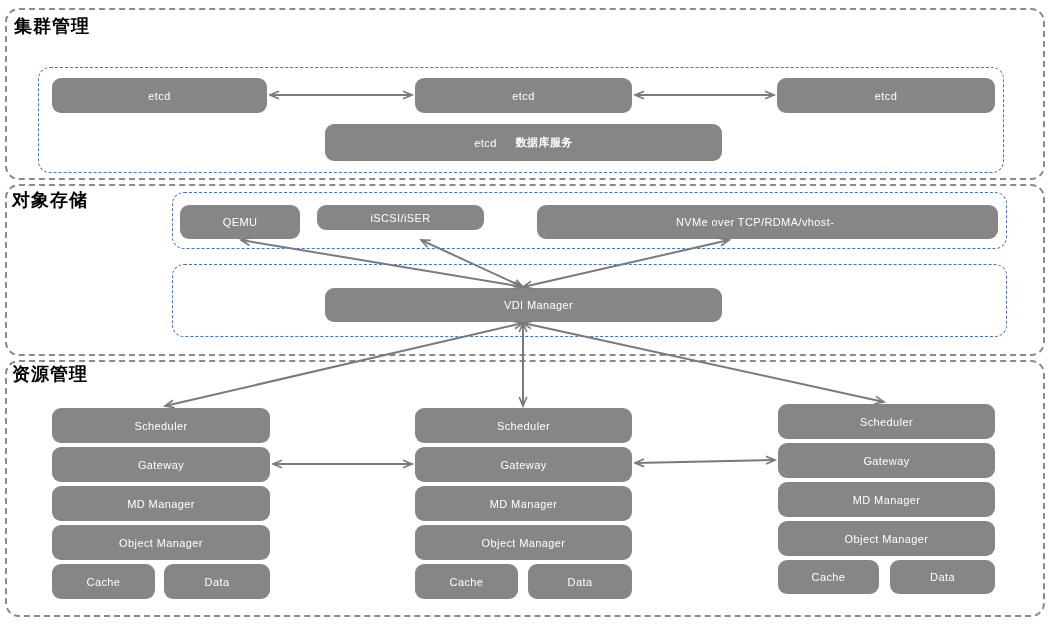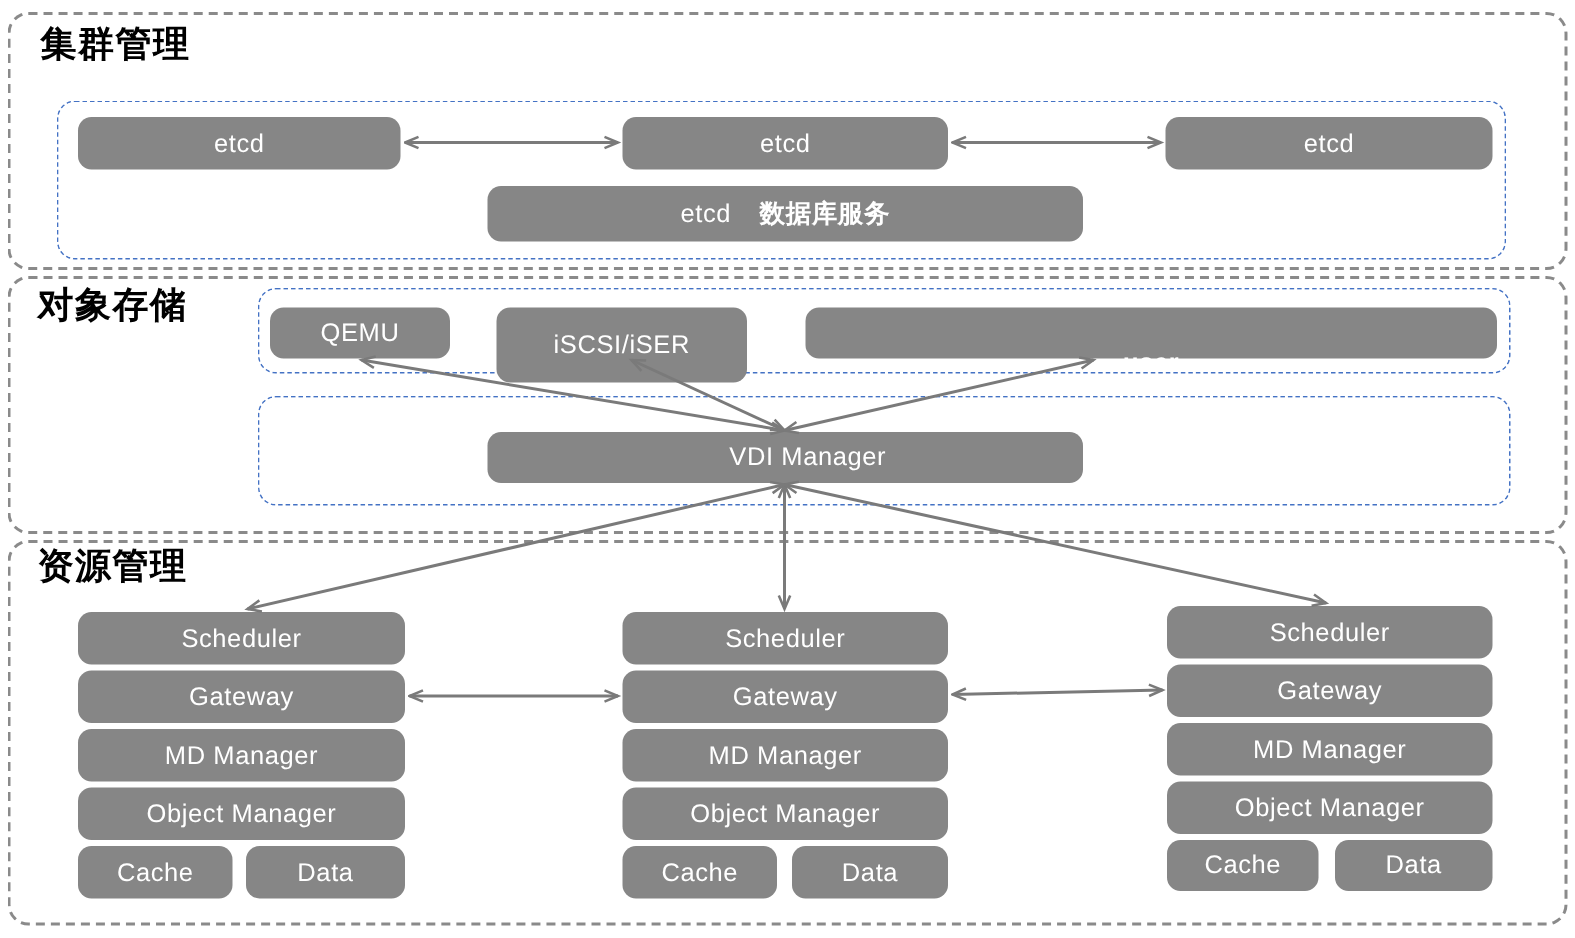--- a/index.html
+++ b/index.html
@@ -3,26 +3,26 @@
 <meta charset="utf-8">
 <style>
   * { box-sizing: border-box; margin: 0; padding: 0; }
   html, body { width: 1050px; height: 625px; background: #ffffff; }
   body { font-family: "Liberation Sans", "DejaVu Sans", sans-serif; }
   .canvas { position: relative; width: 1050px; height: 625px; background: #ffffff; overflow: hidden; }
 
   .sec  { position: absolute; border: 2px dashed var(--border-gray, #8a8a8a); border-radius: 14px; }
   .blue { position: absolute; border: 1.5px dashed var(--accent-blue, #4472c4); border-radius: 12px; }
 
-  .title { position: absolute; font-weight: 700; font-size: 24px; color: var(--title-text, #000);
-           letter-spacing: 1px; line-height: 1.2; margin-left: 13px; }
+  .title { position: absolute; font-weight: 700; font-size: 18px; color: var(--title-text, #000);
+           letter-spacing: 1px; line-height: 1.2; }
 
   .node { position: absolute; background: var(--node-fill, #868686); color: var(--node-text, #fff);
           border-radius: 9px; display: flex; align-items: center; justify-content: center;
-          font-size: 17px; letter-spacing: .4px; white-space: nowrap; }
+          font-size: 11px; letter-spacing: .4px; white-space: nowrap; }
   .node .bold { font-weight: 700; margin-top: 40px; }
   .node .cjk  { font-weight: 600; margin-left: 19px; }
 
   svg.overlay { position: absolute; left: 0; top: 0; width: 1050px; height: 625px; pointer-events: none; }
   line.conn { stroke: var(--arrow-gray, #7a7a7a); stroke-width: 2; }
 </style>
 </head>
 <body>
 
 <div class="canvas">
@@ -41,22 +41,23 @@
 
   <div class="node" style="left:52px;  top:78px; width:215px; height:35px;">etcd</div>
   <div class="node" style="left:415px; top:78px; width:217px; height:35px;">etcd</div>
   <div class="node" style="left:777px; top:78px; width:218px; height:35px;">etcd</div>
   <div class="node" style="left:325px; top:124px; width:397px; height:37px;">
     <span>etcd</span>
     <span class="cjk">数据库服务</span>
   </div>
 
   <div class="node" style="left:180px; top:205px; width:120px; height:34px;">QEMU</div>
-  <div class="node" style="left:331px; top:205px; width:167px; height:50px;">iSCSI/iSER</div>
+  <div class="node" style="left:317px; top:205px; width:167px; height:25px;">iSCSI/iSER</div>
   <div class="node" style="left:537px; top:205px; width:461px; height:34px;">
+    <span>NVMe over TCP/RDMA/vhost-</span>
       <span class="bold">user</span>
   </div>
   <div class="node" style="left:325px; top:288px; width:397px; height:34px;padding-left:30px;">VDI Manager</div>
 
   <div class="node" style="left:52px; top:408px; width:218px; height:35px;">Scheduler</div>
   <div class="node" style="left:52px; top:447px; width:218px; height:35px;">Gateway</div>
   <div class="node" style="left:52px; top:486px; width:218px; height:35px;">MD Manager</div>
   <div class="node" style="left:52px; top:525px; width:218px; height:35px;">Object Manager</div>
   <div class="node" style="left:52px;  top:564px; width:103px; height:35px;">Cache</div>
   <div class="node" style="left:164px; top:564px; width:106px; height:35px;">Data</div>

